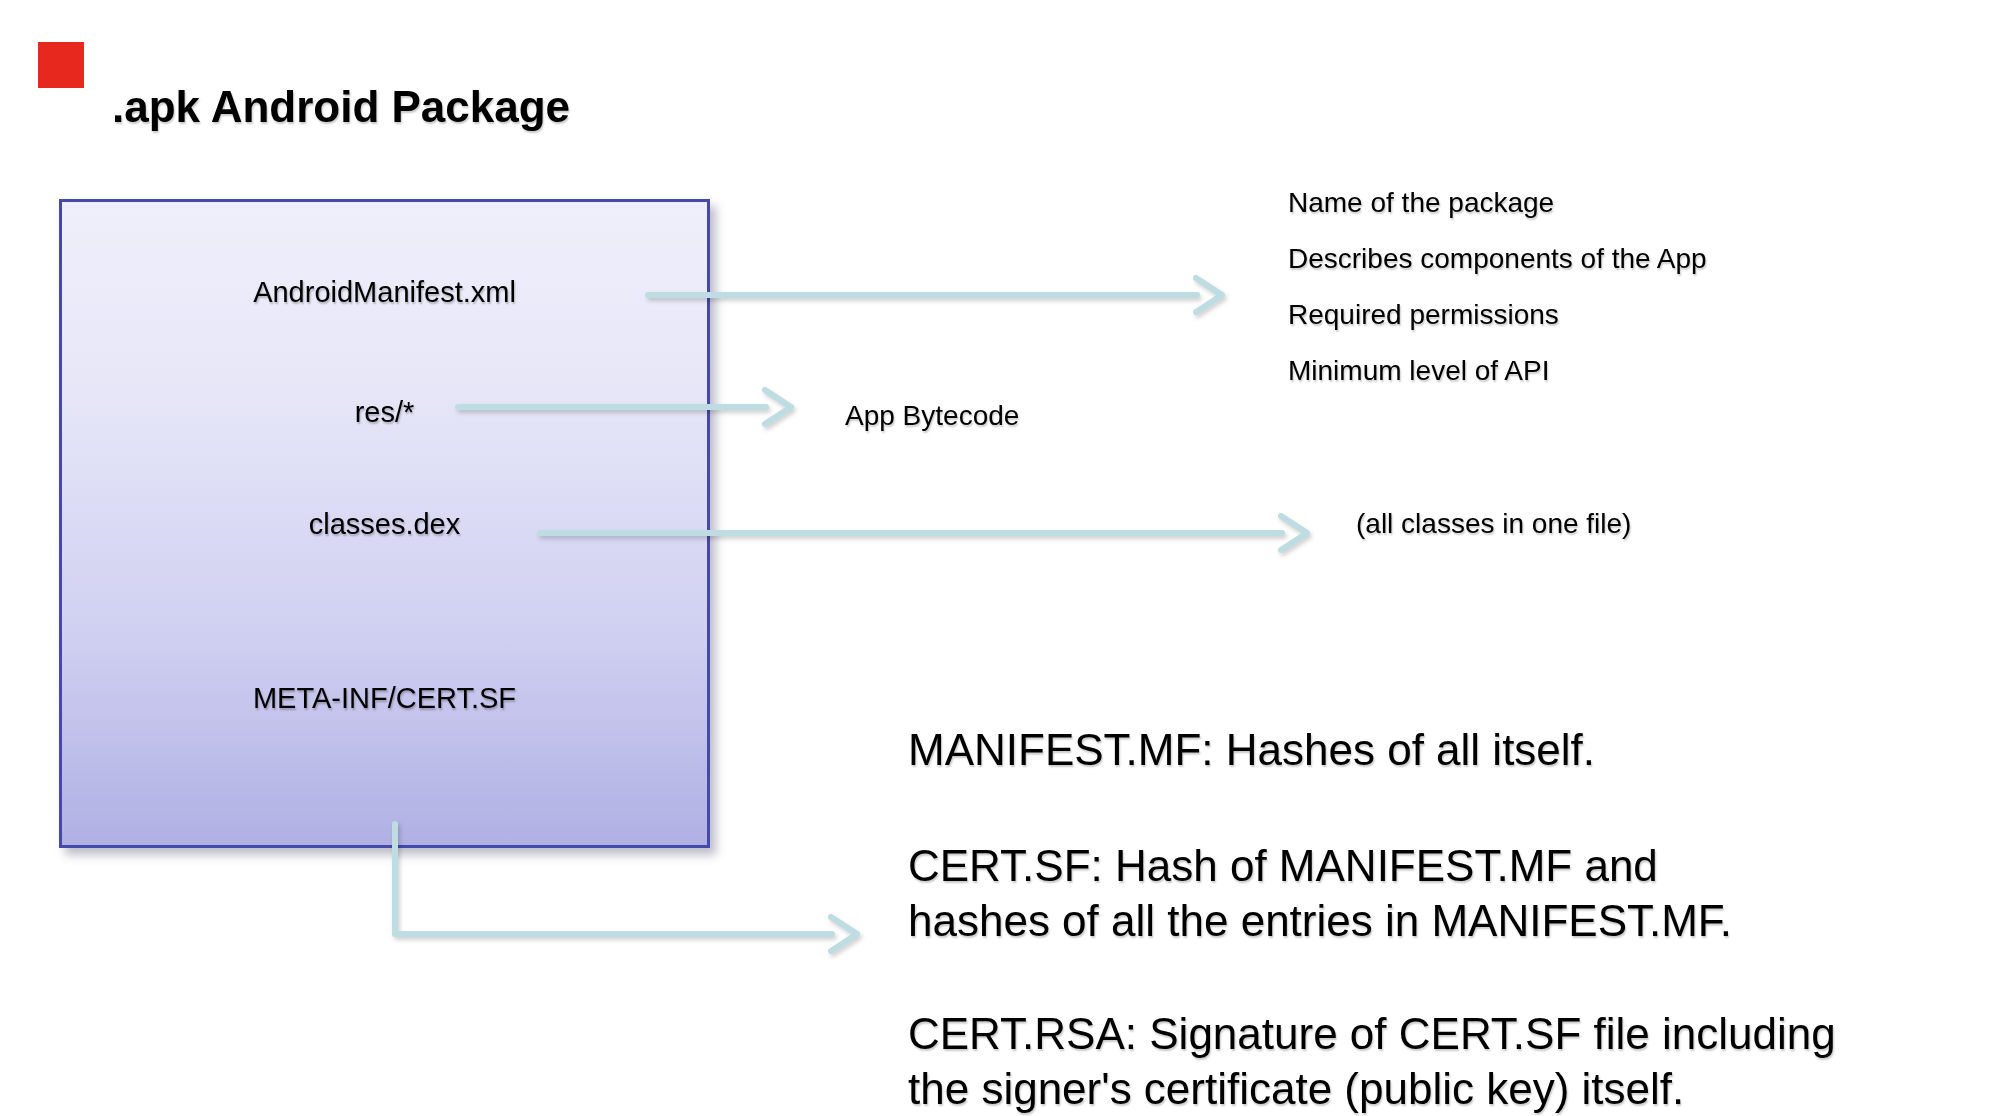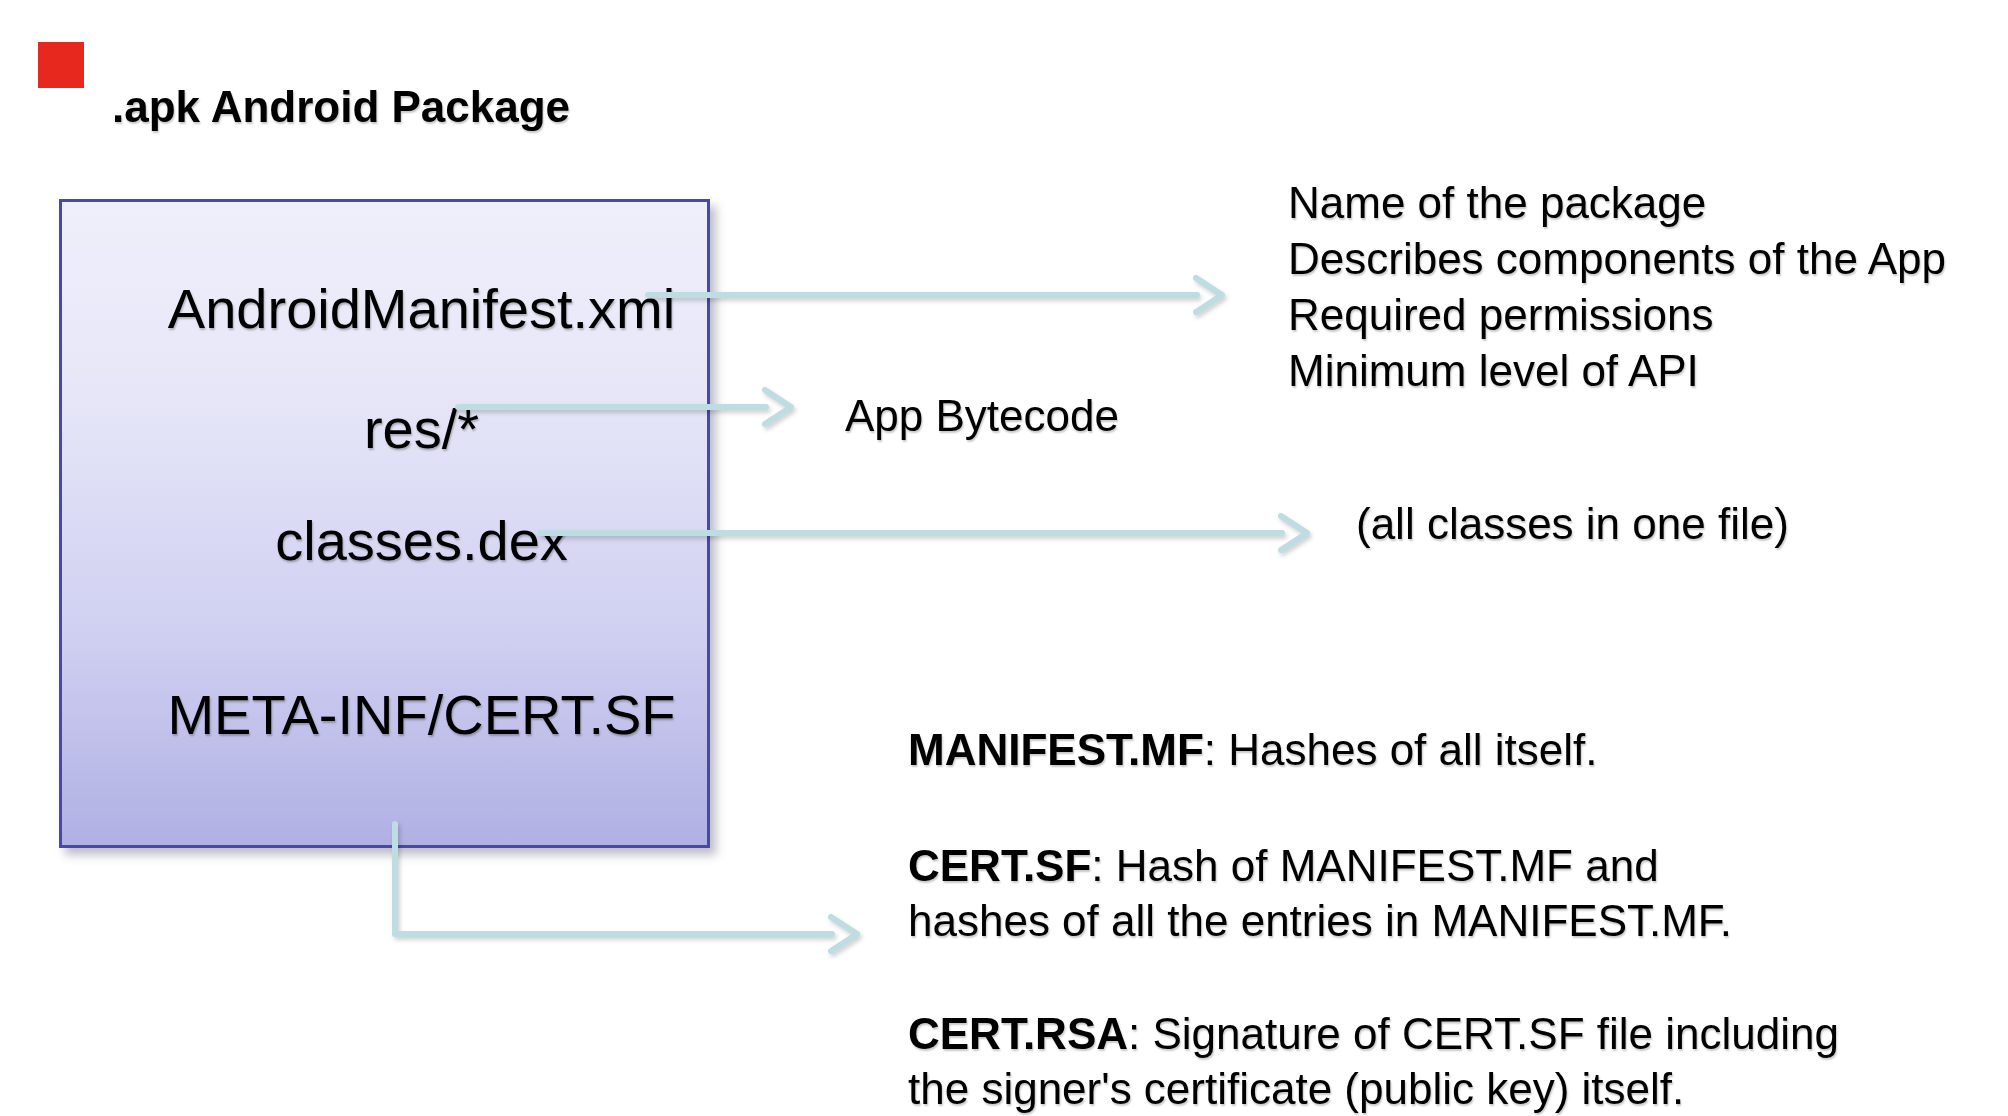--- a/index.html
+++ b/index.html
@@ -18,42 +18,42 @@
         background:var(--logo_red,#e6281e);}
   .title{left:112px;top:46px;font-size:44px;font-weight:bold;}
   
   .pkgbox{
     position:absolute;left:59px;top:163px;width:645px;height:643px;
     border:3px solid var(--box_border,#4549a8);
     background:linear-gradient(180deg,#efeffb 0%,#e6e6f8 30%,#cfcff1 68%,#b0b0e4 100%);
     box-shadow:6px 7px 9px rgba(110,110,135,0.45);
   }
   .boxrow{position:absolute;left:0;width:100%;text-align:center;
-          font-size:56px;white-space:nowrap;
-          text-shadow:1px 2px 2px rgba(0,0,0,0.25);padding-left:37px;}
+          font-size:29px;white-space:nowrap;
+          text-shadow:1px 2px 2px rgba(0,0,0,0.25);}
   .row-manifest{top:74px;}
   .row-res{top:194px;}
   .row-dex{top:306px;}
   .row-mf{top:422px;}
   .row-sf{top:480px;}
   .row-rsa{top:538px;}
   
   #arrows{position:absolute;left:0;top:0;width:2008px;height:1116px;
           pointer-events:none;}
   .arrow{stroke:var(--arrow,#bedde2);stroke-width:6;fill:none;
          stroke-linecap:round;stroke-linejoin:round;
          filter:drop-shadow(2px 3px 2px rgba(0,0,0,0.18));}
   
-  .callout{font-size:44px;line-height:56px;}
+  .callout{font-size:28px;line-height:56px;}
   .co-manifest{left:1288px;top:139px;}
   .co-res{left:845px;top:352px;}
   .co-dex{left:1356px;top:459px;line-height:57px;}
   .sig{position:absolute;left:908px;font-size:44px;line-height:55px;
        white-space:nowrap;text-shadow:1px 2px 2px rgba(0,0,0,0.22);}
-  .sig b{font-weight:bold;}
+  .sig b{font-weight:normal;}
   .sig-mf{top:686px;}
   .sig-sf{top:802px;}
   .sig-rsa{top:970px;}
 </style>
 </head>
 <body>
 
 <div id="stage">
 
   <div class="logo"></div>

